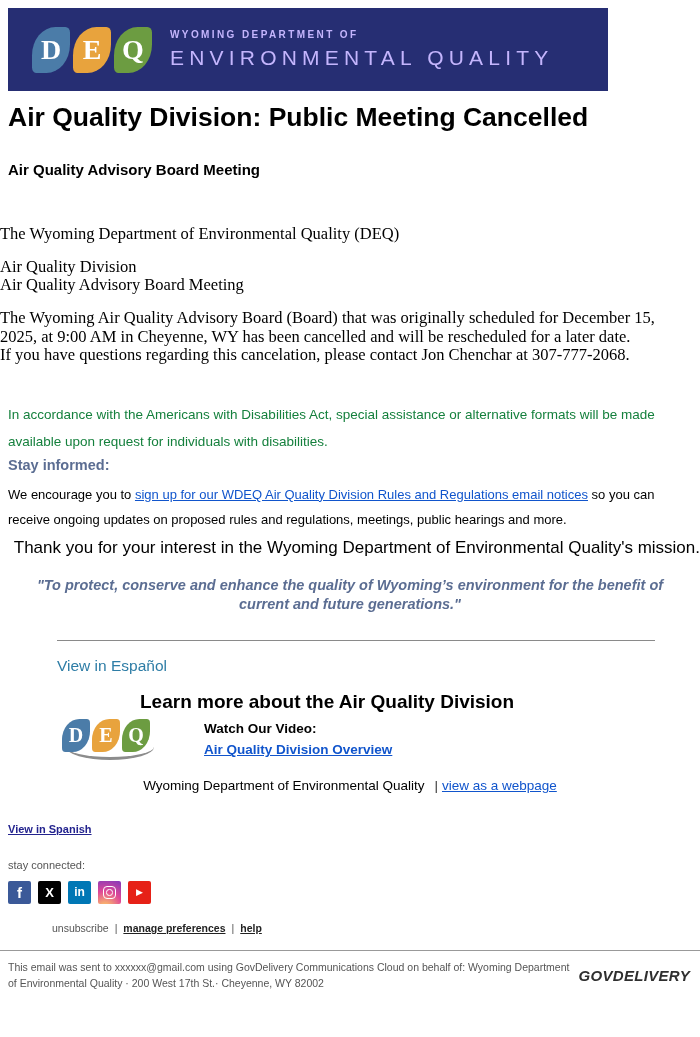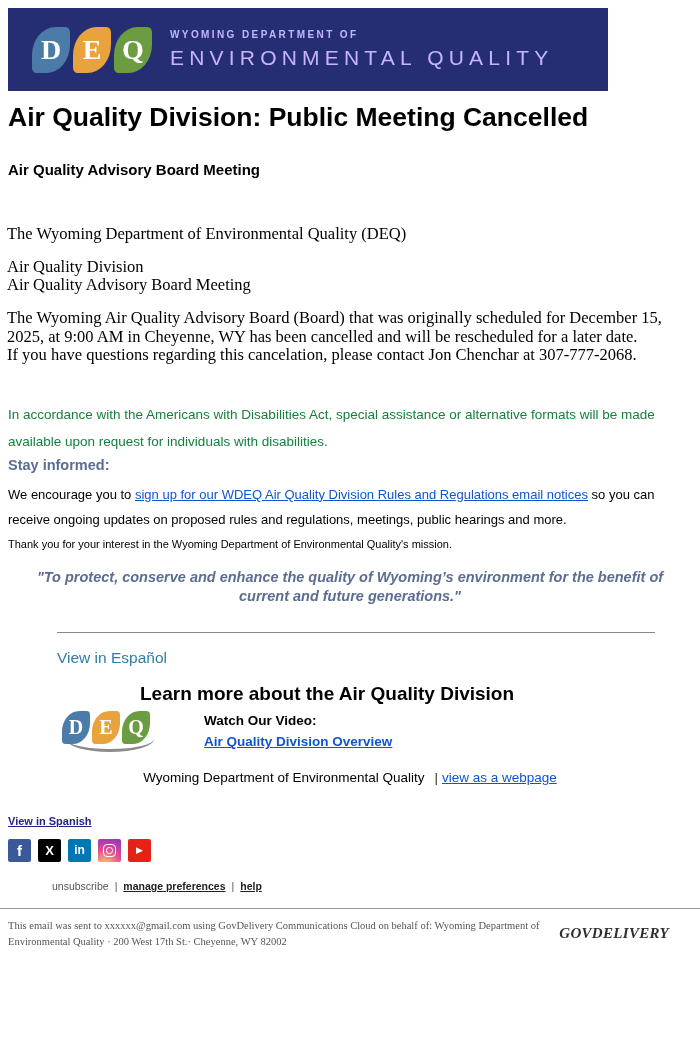--- a/index.html
+++ b/index.html
@@ -29,30 +29,30 @@
   .leaf-q { background: #6c9c41; }
   .dept { margin-left: 18px; color: #c4b5fd; }
   .dept1 { font-size: 10px; font-weight: bold; letter-spacing: 2.4px; margin-bottom: 6px; }
   .dept2 { font-size: 21px; letter-spacing: 5.2px; font-weight: 400; }
 
   
   .title { margin: 12px 0 0 8px; font-size: 26.5px; line-height: 1.12; font-weight: bold; }
   .subtitle { margin: 28px 0 0 8px; font-size: 15px; font-weight: bold; }
 
   
-  .serif { font-family: "Liberation Serif", serif; font-size: 16.5px; margin-left: 7px; }
+  .serif { font-family: "Liberation Serif", serif; font-size: 16.5px; margin-left: 0; }
   .intro { margin: 46px 0 0 0; }
   .lines { margin-top: 14px; line-height: 1.13; }
   .notice { margin: 14px 0 0 0; width: 658px; line-height: 1.13; }
 
   
   .ada { margin: 36px 6px 0 8px; font-size: 13.5px; line-height: 2.0; color: #15803d; }
   .stay { margin: 2px 0 0 8px; font-size: 14.5px; font-weight: bold; color: #5b6d92; }
   .encourage { margin: 10px 2px 0 8px; font-size: 13px; line-height: 1.9; }
-  .thanks { margin: 6px 0 0 8px; font-size: 11px; }
+  .thanks { margin: 6px 0 0 8px; font-size: 17px; text-align: right; }
   .quote {
     margin: 18px 28px 0 28px; text-align: center;
     font-size: 14.5px; font-weight: bold; font-style: italic;
     color: #5b6d92; line-height: 1.3;
   }
   a.link { color: #1155cc; text-decoration: underline; cursor: pointer; }
 
   .divider { border: none; border-top: 1px solid #8a8a8a; margin: 26px 45px 0 57px; }
 
   .espanol { margin: 16px 0 0 57px; font-size: 15.5px; font-weight: normal; color: #2e7da6; width: fit-content; cursor: pointer; }
@@ -93,22 +93,22 @@
     content: ""; position: absolute; top: 2.2px; left: 2.2px;
     width: 4.6px; height: 4.6px; border: 1.6px solid #fff; border-radius: 50%;
   }
   .unsub-row { margin: 18px 0 0 8px; font-size: 10.5px; color: #555; }
   .unsub-row .sep { margin: 0 6px; }
   .unsub-row a { color: #222; text-decoration: underline; font-weight: 600; cursor: pointer; }
   .unsub-plain { cursor: pointer; padding-left: 44px; }
 
   .footer-bar {
     margin-top: 16px; border-top: 1px solid #999;
-    padding: 9px 27px 0 8px;
-    display: flex; justify-content: space-between; align-items: center; font-family: Liberation Serif, serif;
+    padding: 9px 6px 0 8px;
+    display: flex; justify-content: space-between; align-items: center;
   }
   .fineprint { width: 565px; font-size: 10.5px; color: #555; line-height: 1.5; }
   .govlogo { font-size: 15px; font-weight: 800; font-style: italic; color: #2f2f2f; letter-spacing: 0.3px; margin-right: 4px; }
 </style>
 </head>
 <body>
 
 <div class="page">
 
   
@@ -174,20 +174,21 @@
       <a class="video-link">Air Quality Division Overview</a>
     </div>
   </div>
 
   <div class="orgline">
     <span>Wyoming Department of Environmental Quality</span><span class="sep">|</span><a class="link">view as a webpage</a>
   </div>
 
   
   <a class="spanish">View in Spanish</a>
+  <div class="connected">stay connected:</div>
 
   <div class="social">
     <div class="sicon fb">
         <span>f</span>
       </div>
     <div class="sicon xx">
         <span>X</span>
       </div>
     <div class="sicon li">
         <span>in</span>

